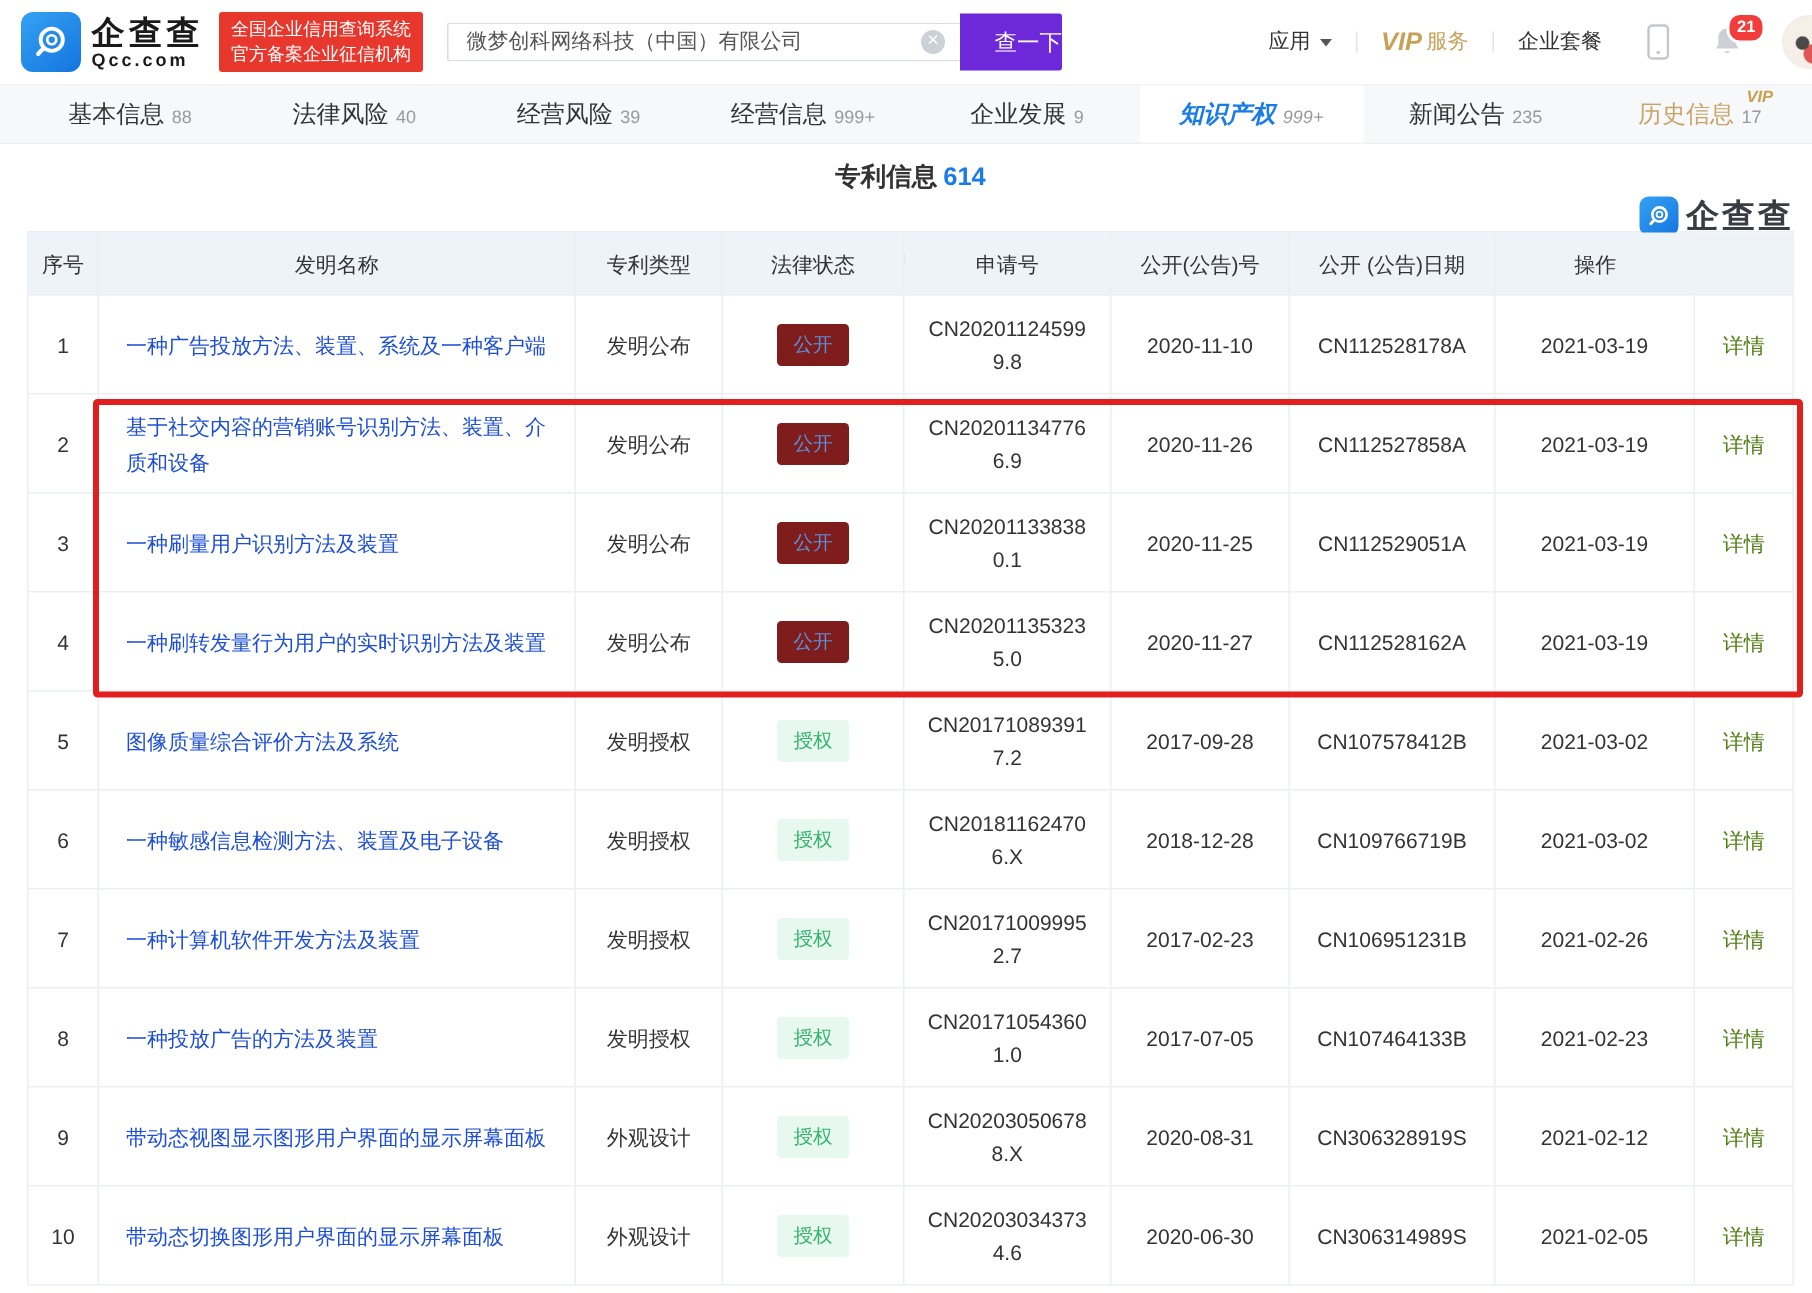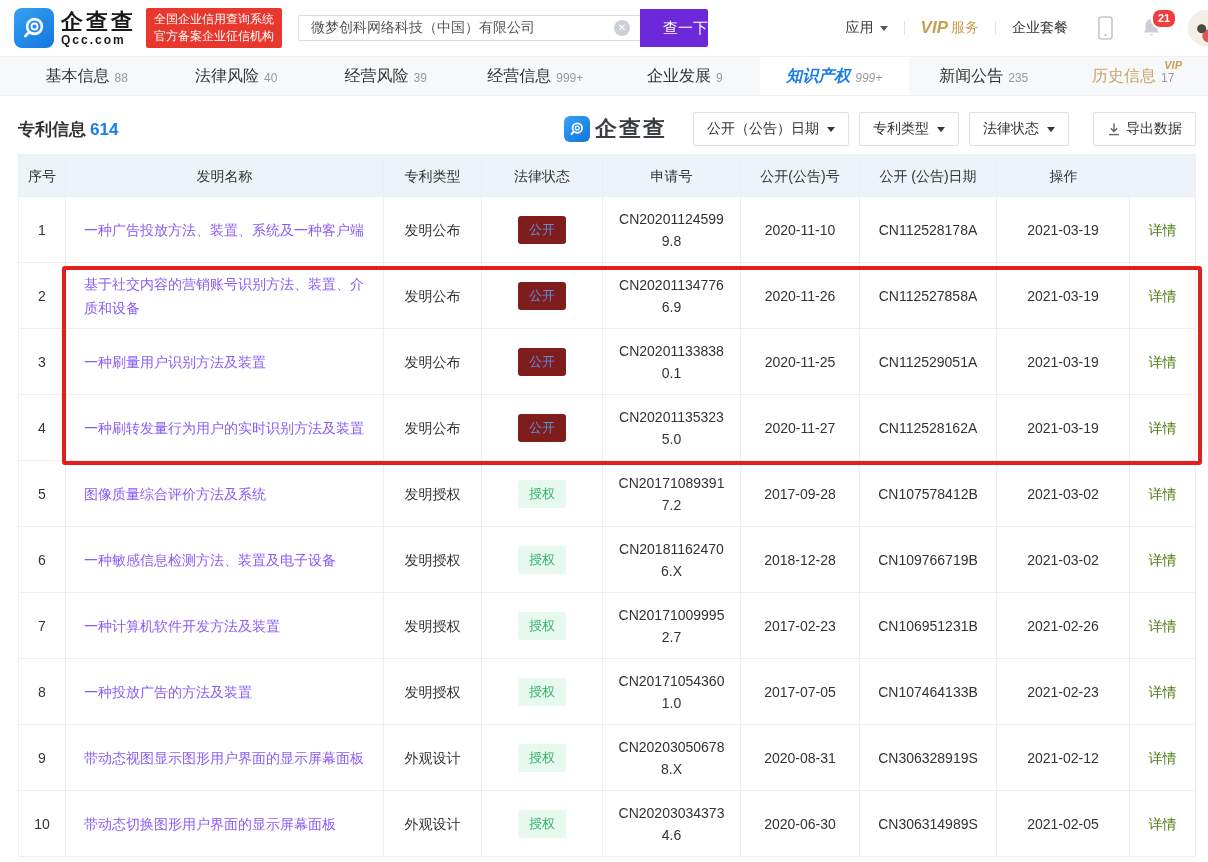--- a/index.html
+++ b/index.html
@@ -41,40 +41,40 @@
   .tab { flex:1; display:flex; align-items:center; justify-content:center; cursor:pointer; position:relative; }
   .tab-label { font-size:16px; color:#333; }
   .tab-count { font-size:12px; color:#999; margin-left:5px; margin-top:3px; }
   .tab.active { background:#fff;font-style:italic; }
   .tab.active .tab-label { color:#1a7ce8; font-weight:bold; }
   .tab.gold .tab-label { color:#c9a468;text-align:right; }
   .tab-vip { position:absolute; top:2px; right:26px; color:#c9a04e; font-style:italic; font-weight:900; font-size:11px; }
 
   
   .content { padding:0 12px 0 18px; }
-  .section-head { height:46px; margin-top:10px; display:flex; align-items:center; }
+  .section-head { height:46px; margin-top:10px; display:flex; align-items:center;flex-direction:column; }
   .sec-title { font-size:17px; font-weight:bold; color:#333; }
   .sec-count { color:#1a7ce8; margin-left:4px; }
   .brandmark { margin-left:auto; display:flex; align-items:center; }
   .brand-icon { width:26px; height:26px; border-radius:6px; background:linear-gradient(140deg,#35a2f2,#1375e0); display:inline-flex; align-items:center; justify-content:center; }
   .brand-text { font-size:22px; font-weight:bold; color:#383d44; margin-left:5px; letter-spacing:2px; }
   .filters { display:flex; align-items:center; margin-left:16px; }
   .filter-btn { height:34px; background:#fff; border:1px solid #dcdfe6; border-radius:2px; font-size:14px; color:#333; padding:0 13px; margin-left:10px; display:inline-flex; align-items:center; cursor:pointer; font-family:inherit; white-space:nowrap; }
   .filter-btn .caret { border-top-color:#333; margin-left:8px; }
   .export-btn { margin-left:24px; }
   .export-btn svg { margin-right:5px; }
 
   
   .patent-table { margin-top:2px; border:1px solid #ebeef3; border-bottom:none; }
   .t-row { display:grid; grid-template-columns:47px 318px 98px 121px 138px 119px 137px 133px 1fr; border-bottom:1px solid #ebeef3; min-height:66px; }
   .t-head { min-height:42px; background:#edf3f9; }
   .cell { display:flex; align-items:center; justify-content:center; text-align:center; font-size:14px; color:#333; border-right:1px solid #ebeef3; padding:8px 6px; line-height:22px; }
   .cell:last-child { border-right:none; }
   .t-head .cell { color:#333; padding:4px 6px; background:#edf3f9; }
-  .c-name { justify-content:flex-start; text-align:left; padding:8px 14px 8px 18px; color:#8b5cf6; cursor:pointer; line-height:24px; }
+  .c-name { justify-content:flex-start; text-align:left; padding:8px 14px 8px 18px; color:#1d4ed8; cursor:pointer; line-height:24px; }
   .c-appno { word-break:break-all; padding:8px 11px; }
   .badge { display:inline-block; font-size:13px; line-height:18px; padding:5px 11px; border-radius:3px; }
   .st-open { background:#7f1d1d; color:#5a90d9; }
   .st-granted { background:#e7f8ee; color:#35b26d; }
   .detail-link { color:#4d7c0f; text-decoration:none; cursor:pointer; }
 
   
   .annotation-box { position:absolute; left:62px; top:266px; width:1140px; height:199px; border:4px solid #e11f1f; border-radius:3px; pointer-events:none; z-index:5; }
 </style>
 </head>

